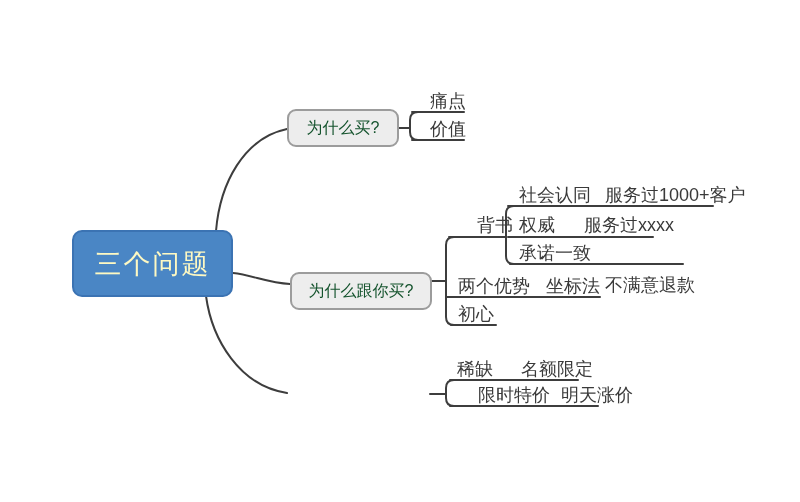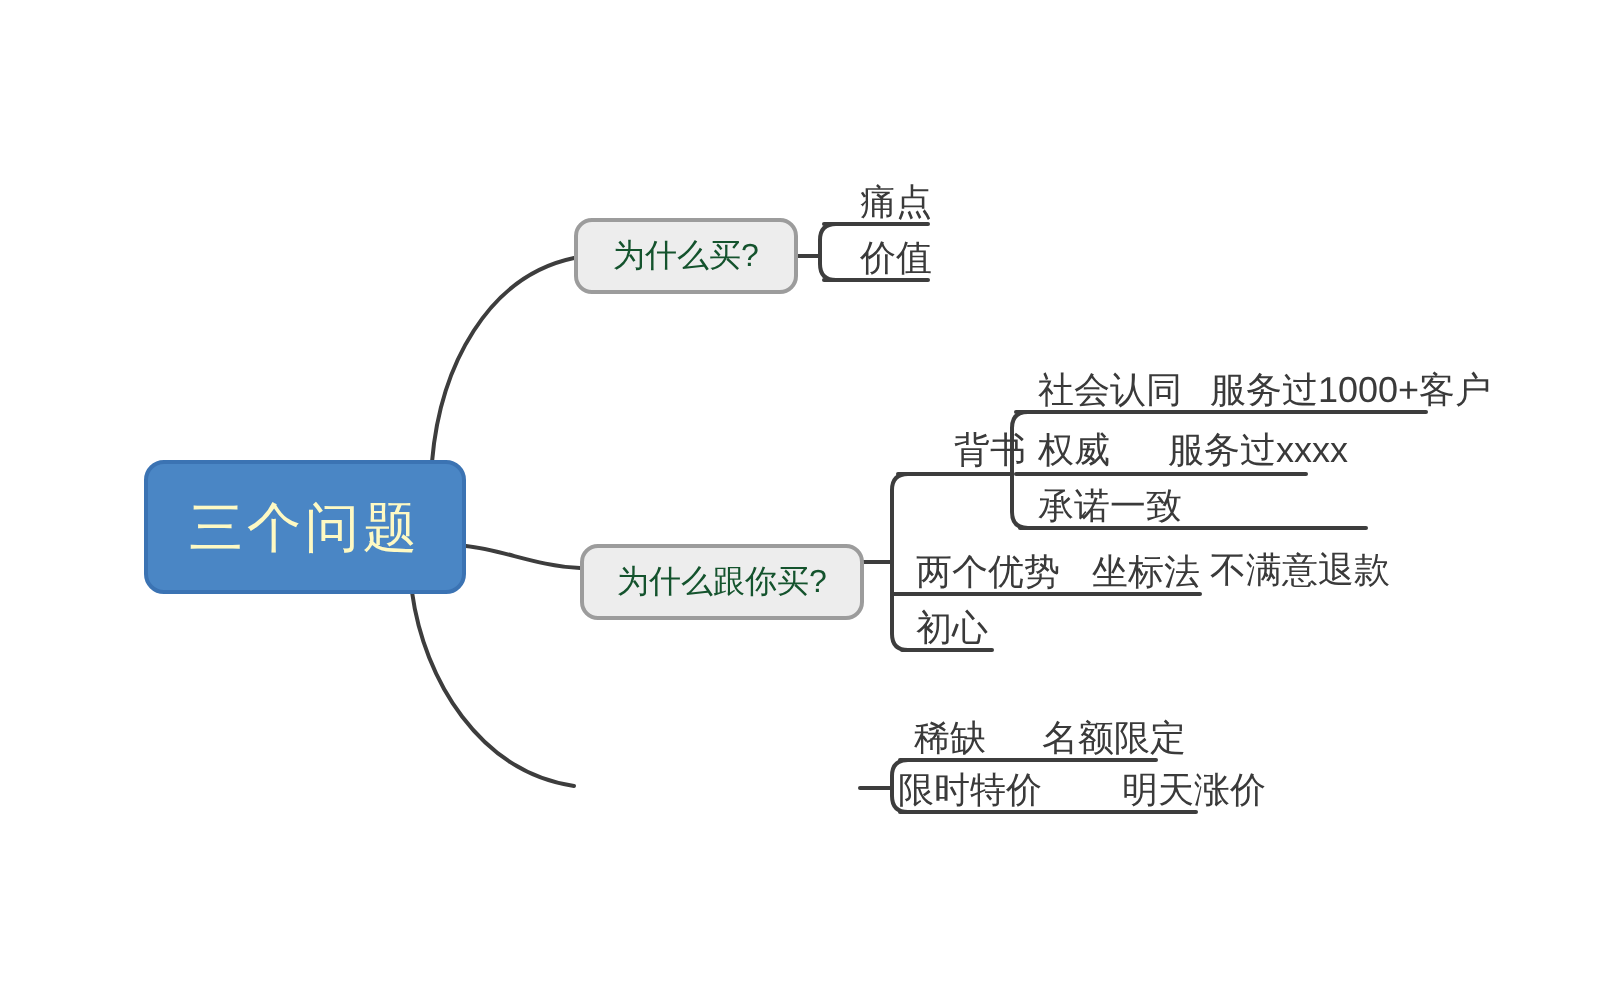--- a/index.html
+++ b/index.html
@@ -105,16 +105,16 @@
   <div class="leaf" style="left:519px; top:217px;">权威</div>
   <div class="leaf" style="left:584px; top:217px;">服务过xxxx</div>
   <div class="leaf" style="left:519px; top:245px;">承诺一致</div>
   <div class="leaf" style="left:605px; top:245px;margin-top:32px;">不满意退款</div>
   <div class="leaf" style="left:458px; top:278px;">两个优势</div>
   <div class="leaf" style="left:546px; top:278px;">坐标法</div>
   <div class="leaf" style="left:458px; top:306px;">初心</div>
 
   <div class="leaf" style="left:457px; top:361px;">稀缺</div>
   <div class="leaf" style="left:521px; top:361px;">名额限定</div>
-  <div class="leaf" style="left:449px; top:387px;">限时特价</div>
+  <div class="leaf" style="left:478px; top:387px;">限时特价</div>
   <div class="leaf" style="left:543px; top:387px;padding-left:18px;">明天涨价</div>
 
 </div>
 
 </body></html>

